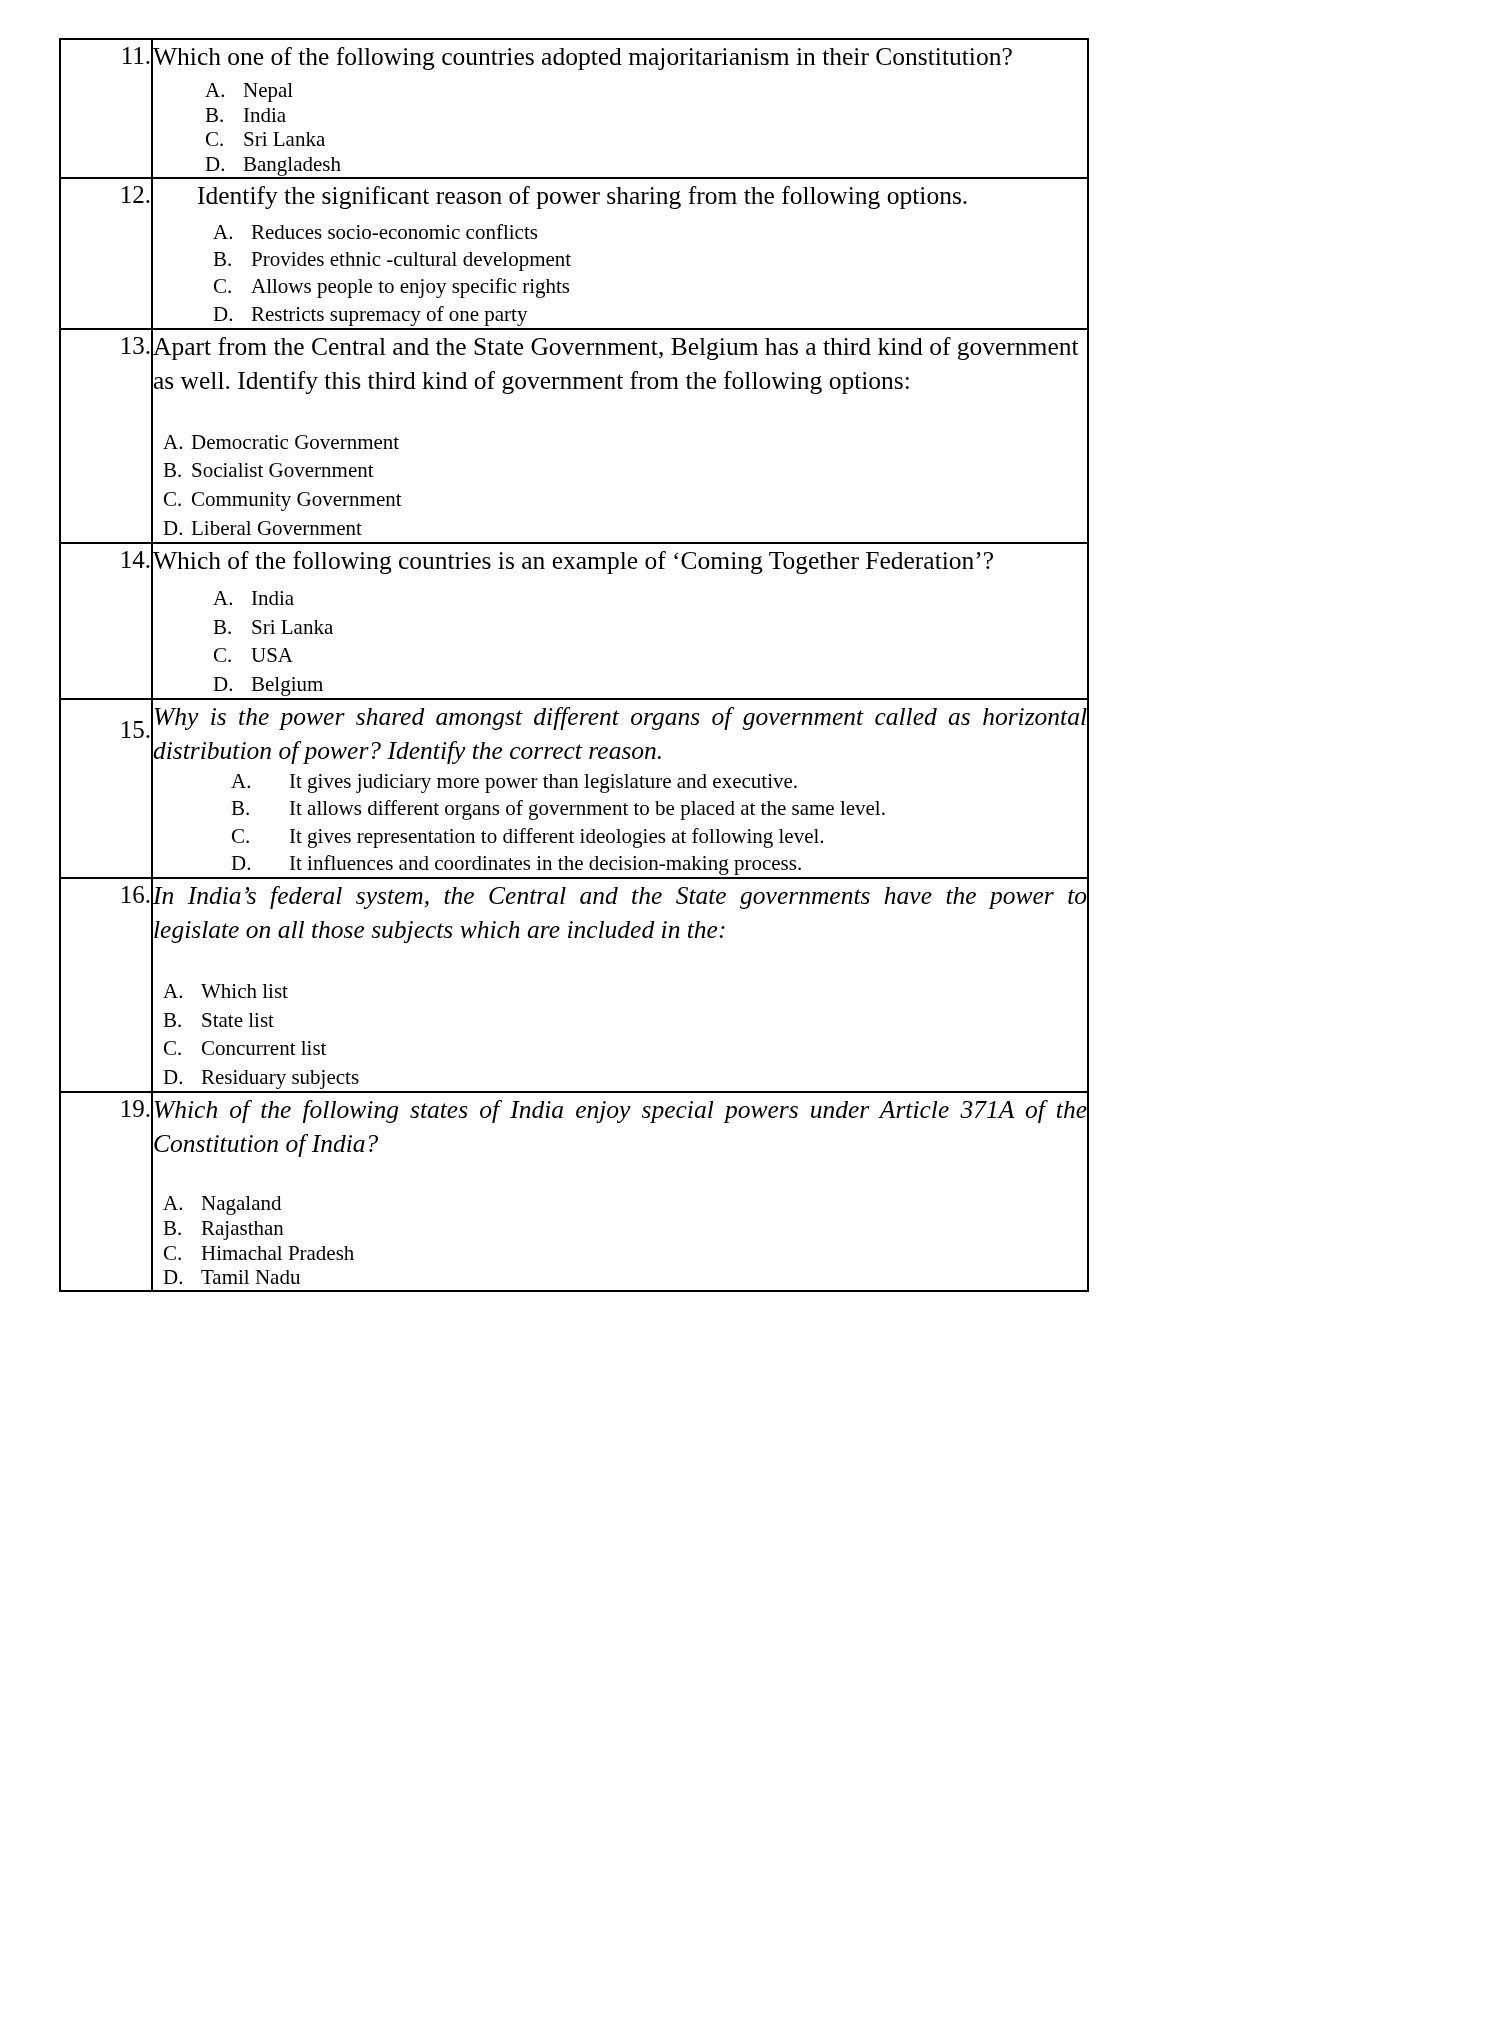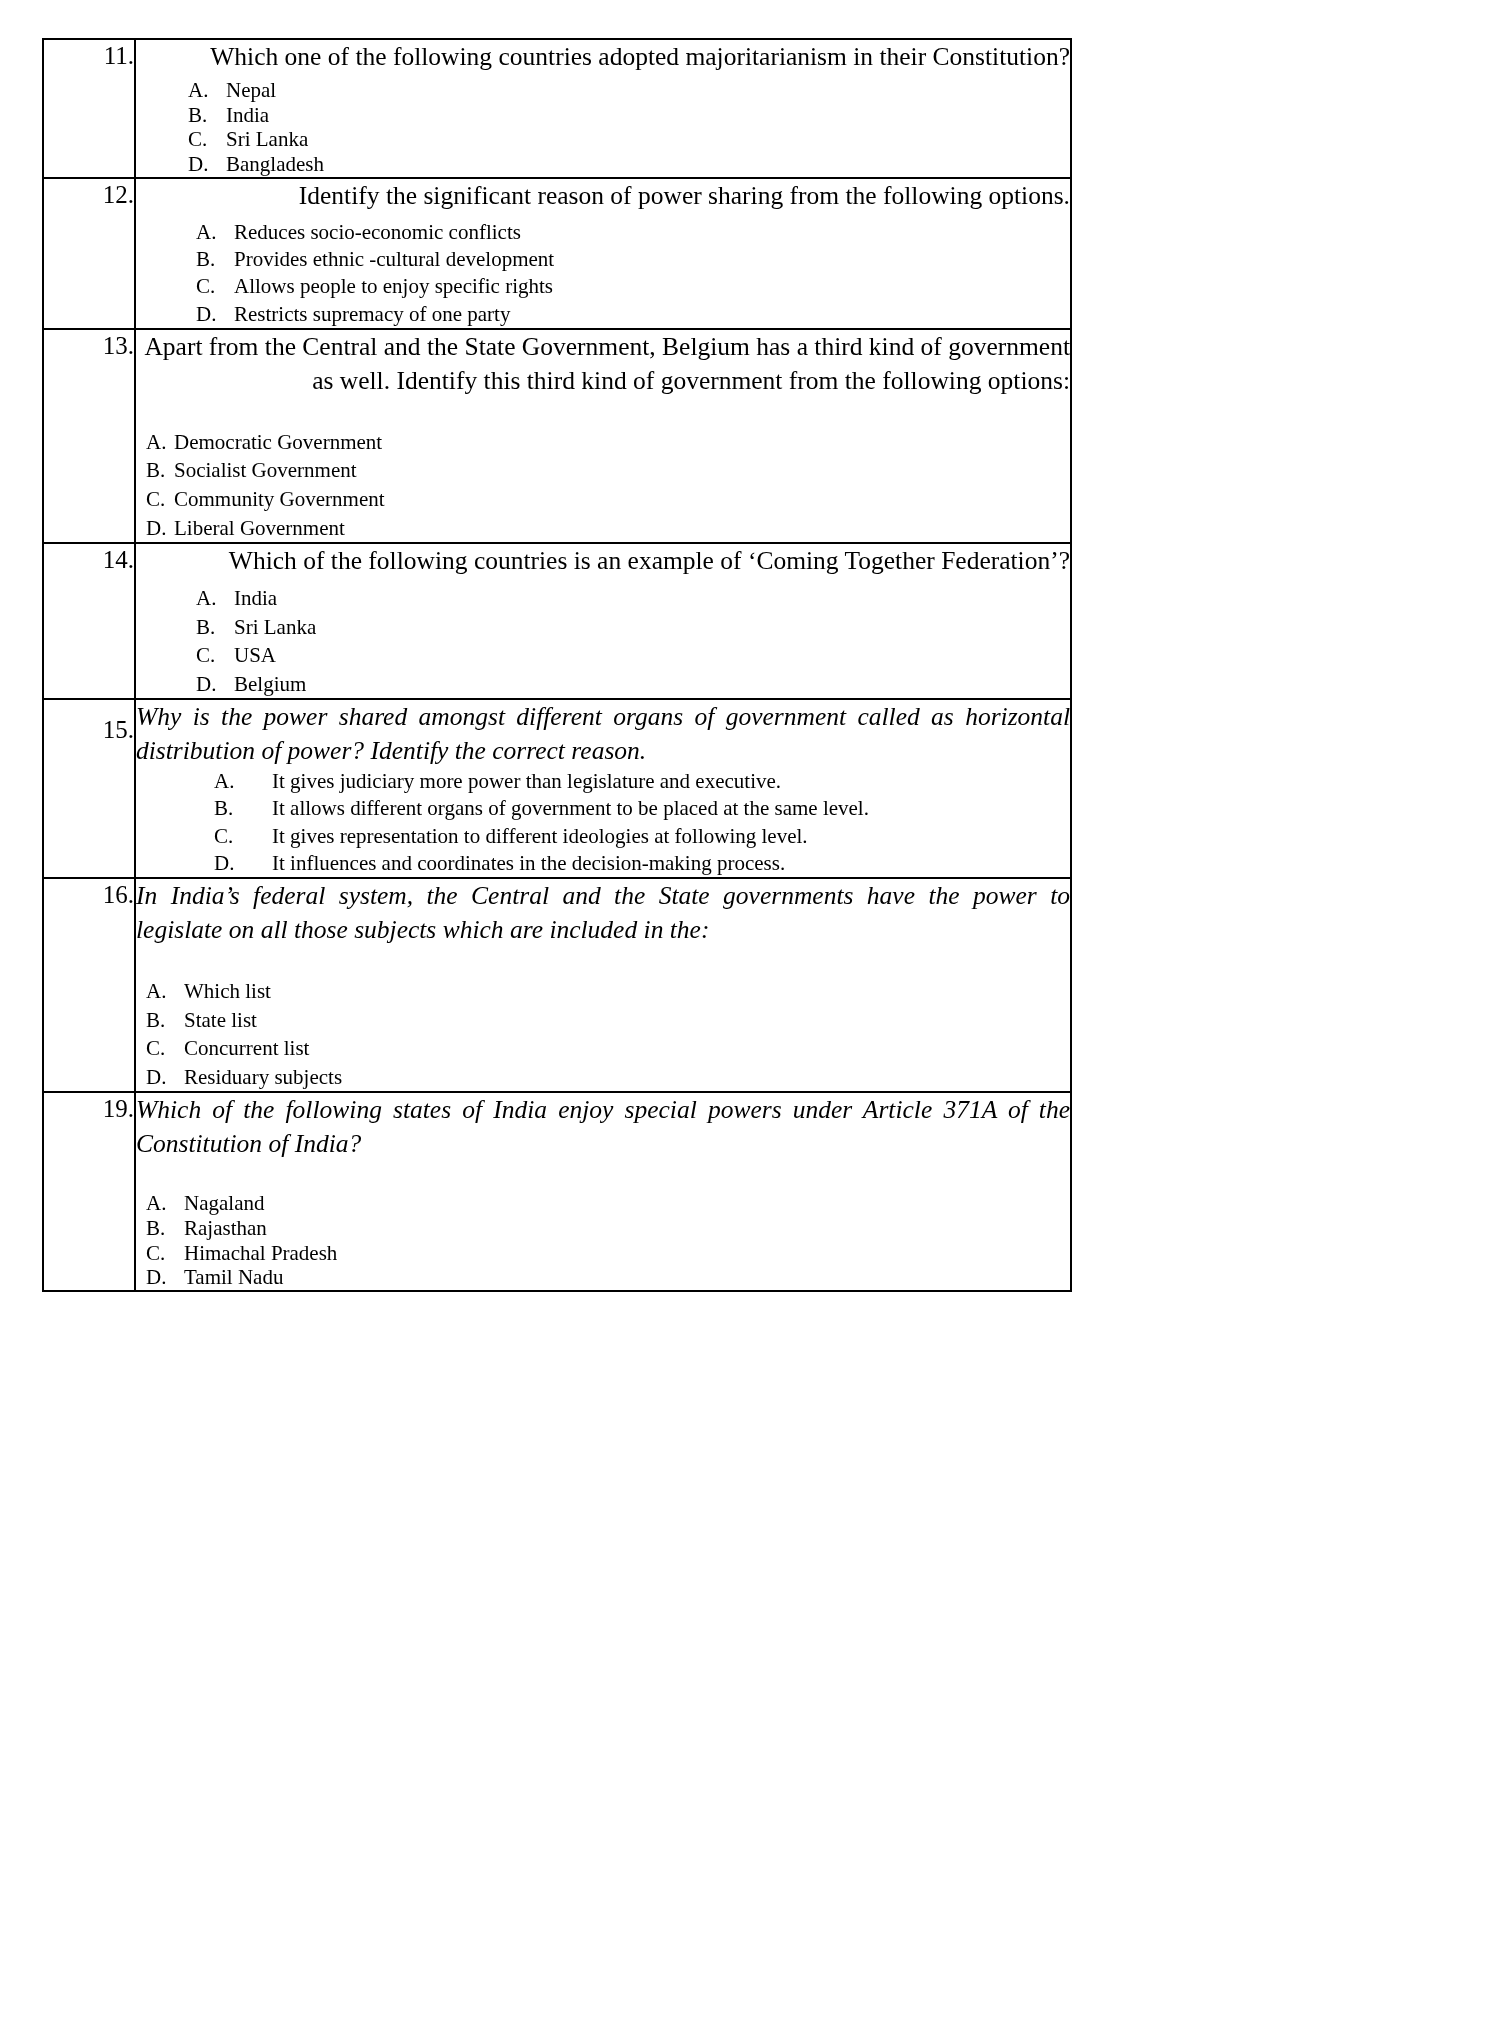--- a/index.html
+++ b/index.html
@@ -13,21 +13,21 @@
     font-family: "Liberation Serif", "DejaVu Serif", serif;
     color: #000000;
     -webkit-font-smoothing: antialiased;
   }
 
   .page {
     position: relative;
     width: 1488px;
     height: 2034px;
     box-sizing: border-box;
-    padding: 38px 55px 0 42px;
+    padding: 38px 55px 0 59px;
   }
 
   table.qtable {
     width: 1030px;
     border-collapse: collapse;
     table-layout: fixed;
     margin-left: 0;
   }
 
   table.qtable td {
@@ -48,21 +48,20 @@
   td.bodycell {
     padding: 11px 14px 11px 12px;
     font-size: 25.5px;
     line-height: 1.30;
   }
 
   .qtext {
     margin: 0 0 0 0;
     font-size: 25.5px;
     line-height: 1.33;
-    text-align: right;
   }
   .qtext.justify {
     text-align: justify;
     text-align-last: left;
     font-style: italic;
   }
 
   .opts {
     margin: 0;
     padding: 0;

